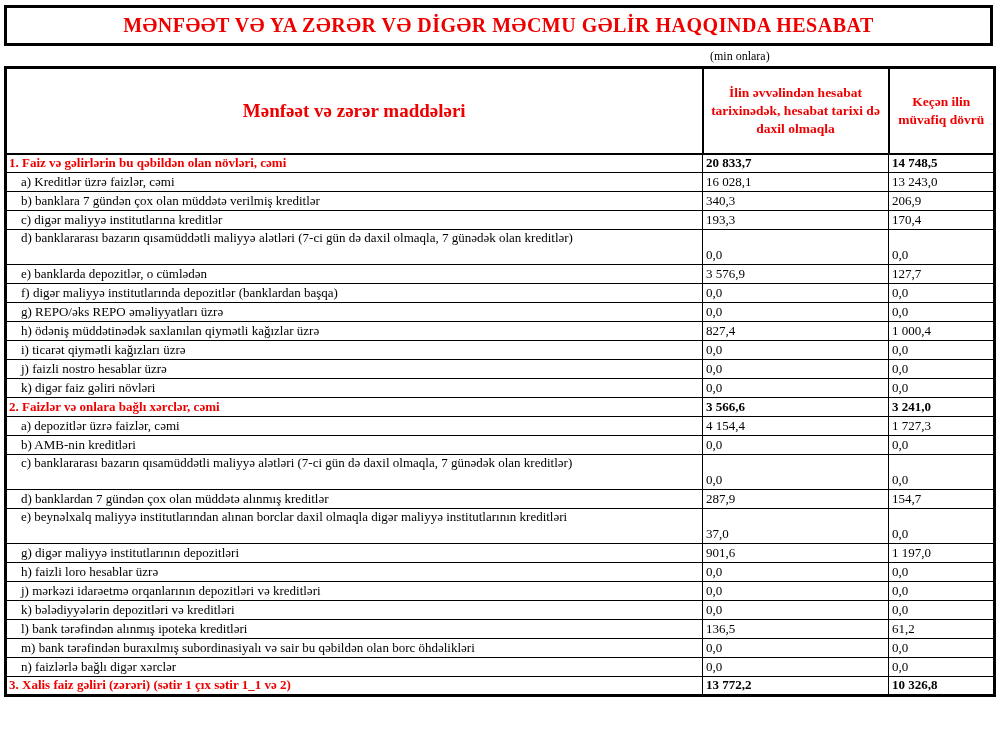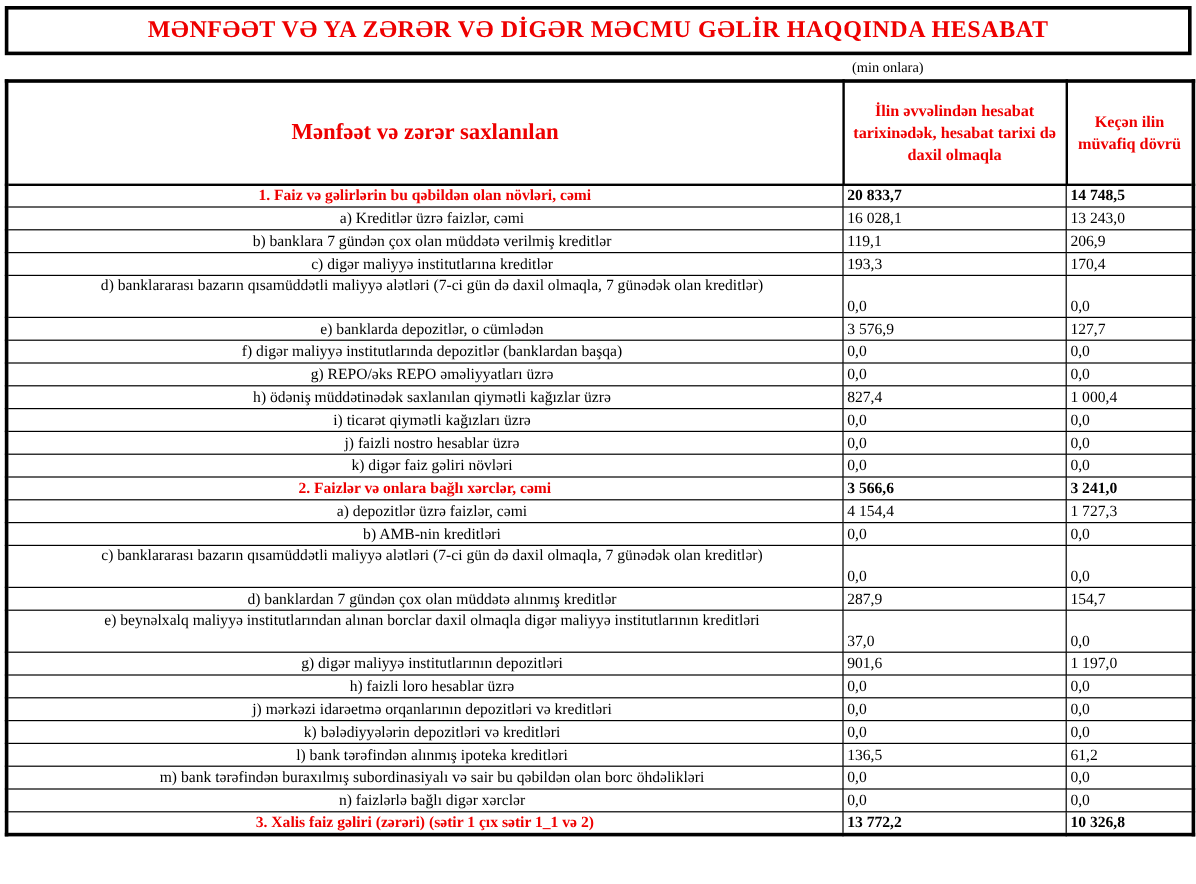--- a/index.html
+++ b/index.html
@@ -59,21 +59,21 @@
     padding: 2px 4px;
   }
   tbody tr { height: 19px; }
   tbody td {
     font-size: 13px;
     line-height: 1.15;
     padding: 1px 3px;
     vertical-align: middle;
     background: #fff;
   }
-  td.cell-label { text-align: center; margin-left: 44px; }
+  td.cell-label { text-align: left; margin-left: 44px; }
   td.cell-num { text-align: left; padding-right: 4px; white-space: nowrap; }
   tr.item-row td.cell-label { padding-left: 14px; }
   tr.section-row td.cell-label {
     color: #ee0000;
     font-weight: bold;
     padding-left: 2px;
   }
   tr.section-row td.cell-num { font-weight: bold; }
   tr.tall-row { height: 35px; }
   tr.tall-row td.cell-label { vertical-align: top; }
@@ -91,39 +91,39 @@
   <div class="unit-note">(min onlara)</div>
 
   <table class="report-table">
     <colgroup>
       <col class="c-items">
       <col class="c-current">
       <col class="c-previous">
     </colgroup>
     <thead>
       <tr class="header-row">
-        <th class="col-items">Mənfəət və zərər saxlanılan</th>
+        <th class="col-items">Mənfəət və zərər maddələri</th>
         <th class="col-current">İlin əvvəlindən hesabat tarixinədək, hesabat tarixi də daxil olmaqla</th>
         <th class="col-previous">Keçən ilin müvafiq dövrü</th>
       </tr>
     </thead>
     <tbody>
         <tr class="section-row">
     <td class="cell-label">1. Faiz və gəlirlərin bu qəbildən olan növləri, cəmi</td>
     <td class="cell-num">20 833,7</td>
     <td class="cell-num">14 748,5</td>
   </tr>
         <tr class="item-row">
     <td class="cell-label">a) Kreditlər üzrə faizlər, cəmi</td>
     <td class="cell-num">16 028,1</td>
     <td class="cell-num">13 243,0</td>
   </tr>
         <tr class="item-row">
     <td class="cell-label">b) banklara 7 gündən çox olan müddətə verilmiş kreditlər</td>
-    <td class="cell-num">119,1</td>
+    <td class="cell-num">340,3</td>
     <td class="cell-num">206,9</td>
   </tr>
         <tr class="item-row">
     <td class="cell-label">c) digər maliyyə institutlarına kreditlər</td>
     <td class="cell-num">193,3</td>
     <td class="cell-num">170,4</td>
   </tr>
         <tr class="item-row tall-row">
     <td class="cell-label">d) banklararası bazarın qısamüddətli maliyyə alətləri (7-ci gün də daxil olmaqla, 7 günədək olan kreditlər)</td>
     <td class="cell-num">0,0</td>

